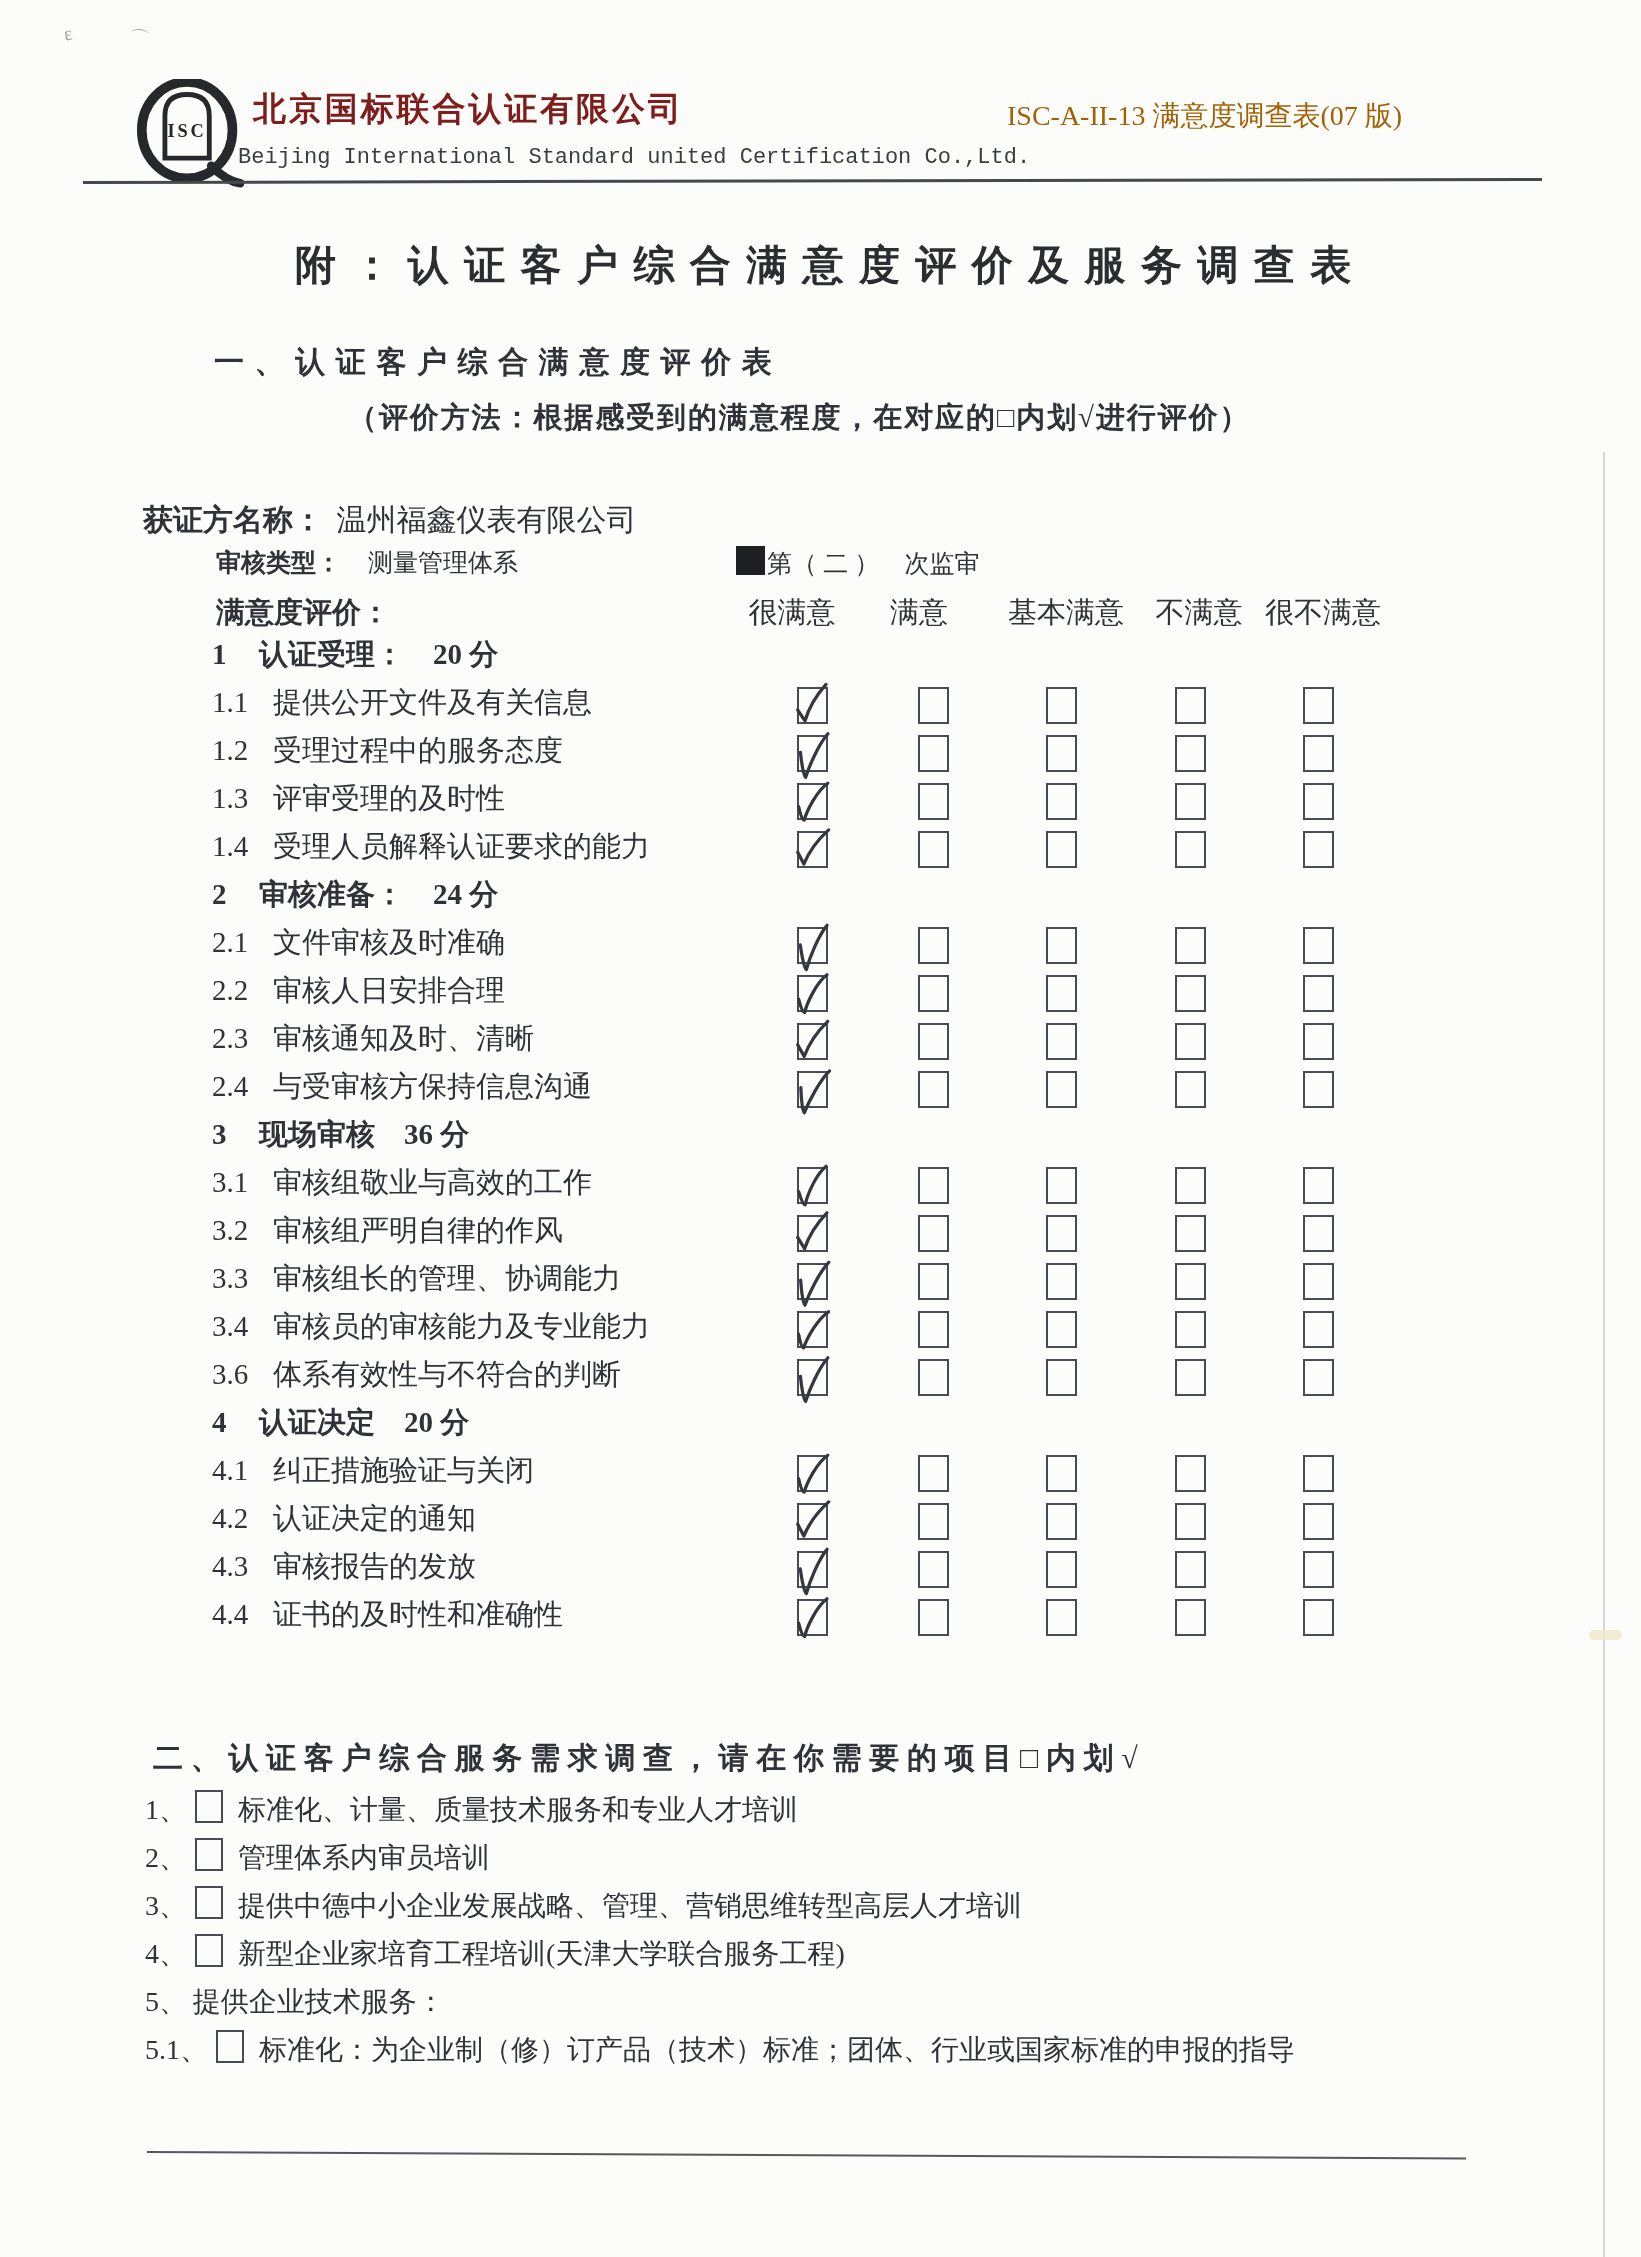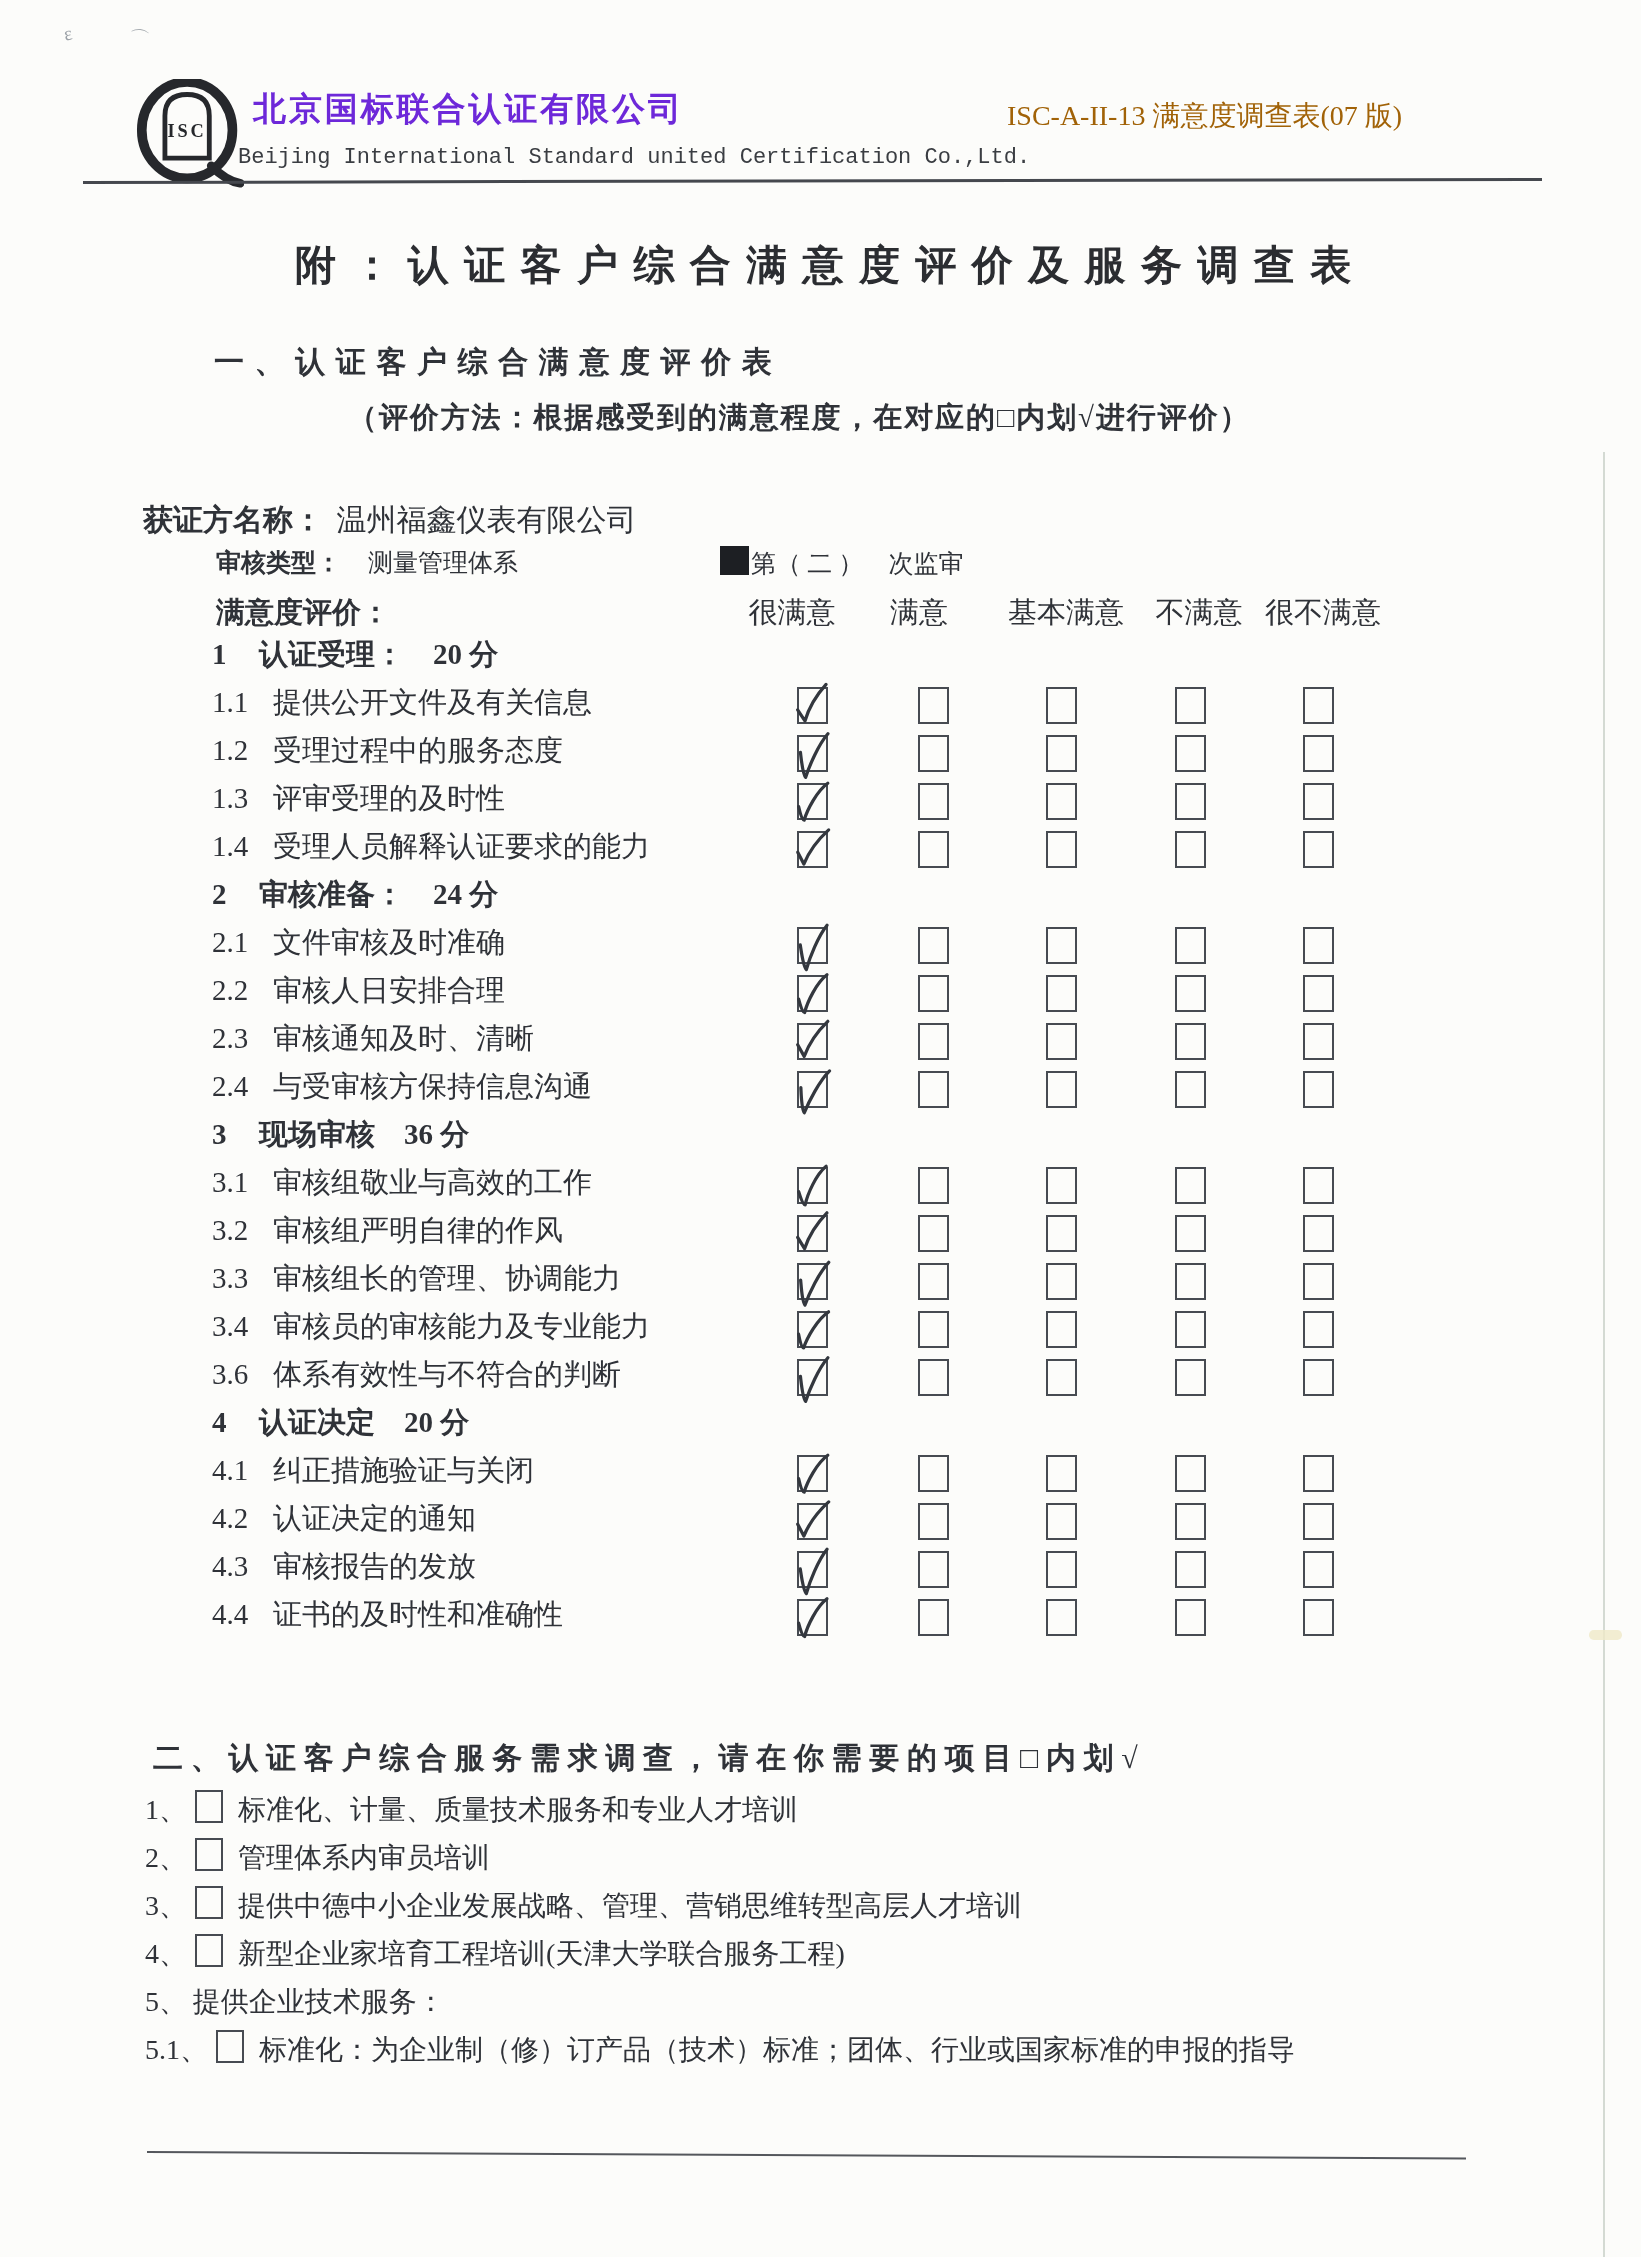--- a/index.html
+++ b/index.html
@@ -3,36 +3,36 @@
 <meta charset="utf-8">
 <style>
   html,body{margin:0;padding:0;background:#e8e8e6;}
   .page{
     position:relative;width:1641px;height:2257px;margin:0 auto;
     background:#fcfcfa;overflow:hidden;
     font-family:"Liberation Serif",serif;color:#2f3238;
   }
   
   .logo{position:absolute;left:136px;top:79px;width:108px;height:112px;}
-  .hdr-cn{position:absolute;left:253px;top:87px;font-size:33px;font-weight:600;letter-spacing:2.9px;color:#6d28d9;white-space:nowrap;}
+  .hdr-cn{position:absolute;left:253px;top:87px;font-size:33px;font-weight:600;letter-spacing:2.9px;color:#7f1d1d;white-space:nowrap;}
   .hdr-en{position:absolute;left:238px;top:145px;font-size:22px;font-family:"Liberation Mono",monospace;color:#3a3d42;white-space:nowrap;}
   .hdr-rule{position:absolute;left:83px;top:181px;width:1459px;height:2.9px;background:#45484e;transform:rotate(-0.12deg);transform-origin:left center;}
   .doc-code{position:absolute;left:1007px;top:97px;font-size:28px;color:#a16207;white-space:nowrap;}
   
   .title{position:absolute;left:295px;top:238px;font-size:41px;font-weight:bold;letter-spacing:15.4px;color:#2b2d31;white-space:nowrap;}
   .sec1-heading{position:absolute;left:214px;top:342px;font-size:30px;font-weight:bold;letter-spacing:10.6px;white-space:nowrap;}
   .method-note{position:absolute;left:348px;top:398px;font-size:29px;font-weight:600;letter-spacing:1.9px;white-space:nowrap;}
   
   .info-org{position:absolute;left:143px;top:500px;font-size:30px;white-space:nowrap;}
   .info-org .lbl{font-weight:bold;}
   .info-org .val{margin-left:13.5px;}
   .info-audit{position:absolute;left:216px;top:546px;font-size:25px;white-space:nowrap;width:1159px;}
   .info-audit .lbl{font-weight:bold;}
   .info-audit .val{margin-left:27px;}
-  .audit-session{position:absolute;left:456px;top:0;padding-left:48px;}
+  .audit-session{position:absolute;left:472px;top:0;padding-left:48px;}
   .black-square{display:inline-block;width:29px;height:29px;background:#1d1f23;vertical-align:-2.9px;margin-right:1.9px;}
   .rating-line{position:absolute;left:216px;top:593px;font-size:29px;font-weight:bold;white-space:nowrap;}
   .col-header{position:absolute;top:593px;font-size:29px;transform:translateX(-50%);white-space:nowrap;}
   
   #survey-rows{position:absolute;left:0;top:632px;width:1641px;}
   .row{position:relative;height:48px;font-size:29px;line-height:44px;}
   .section-row{font-weight:bold;padding-left:212px;}
   .s-num{display:inline-block;width:47px;}
   .s-score{margin-left:29px;}
   .i-num{position:absolute;left:212px;width:58px;}

